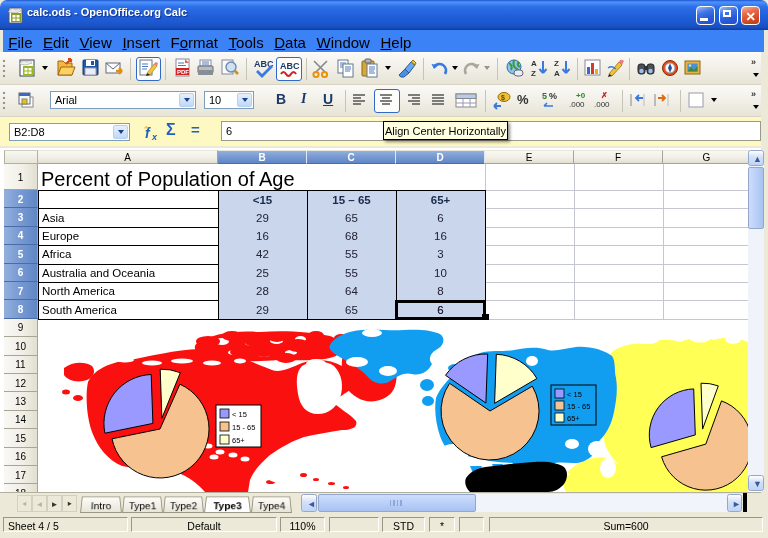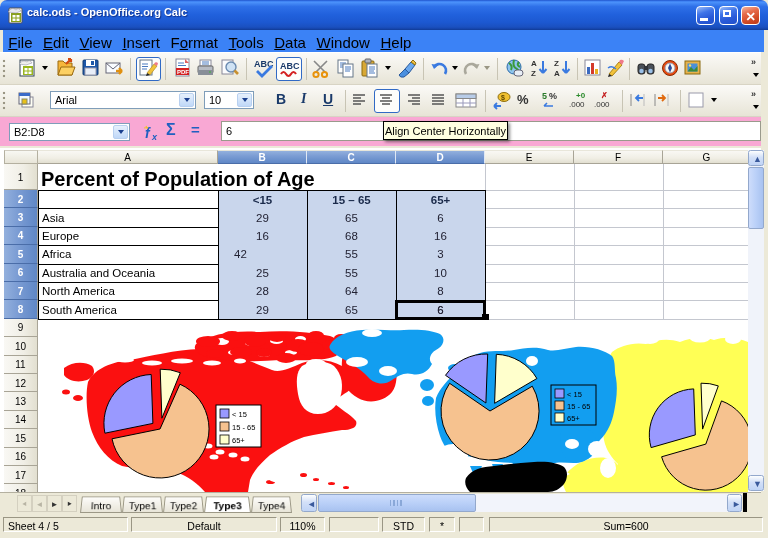--- a/index.html
+++ b/index.html
@@ -31,21 +31,21 @@
 .drop{position:absolute;top:13px;width:0;height:0;border-left:3.5px solid transparent;border-right:3.5px solid transparent;border-top:4px solid #000;}
 .ddis{border-top-color:#9a9684;}
 
 .combo{position:absolute;background:#fff;border:1px solid #7f9db9;height:18px;font-size:11px;}
 .combo .cb{position:absolute;right:1px;top:1px;width:15px;height:14px;border:1px solid #b8d0f0;border-radius:2px;
  background:linear-gradient(180deg,#e6f0fc,#c0d8f8);}
 .combo .ar{position:absolute;right:5px;top:6px;width:0;height:0;border-left:3.5px solid transparent;border-right:3.5px solid transparent;border-top:4px solid #1a3f8f;}
 .combo .tx{position:absolute;left:4px;top:2px;color:#000;}
 
 
-#fbar{position:absolute;left:0;top:116px;width:761px;height:30px;background:#f9a8d4;border-top:1px solid #d8d4c4;padding-left:44px;}
+#fbar{position:absolute;left:0;top:116px;width:761px;height:30px;background:#fef9c3;border-top:1px solid #d8d4c4;padding-left:44px;}
 #finput{position:absolute;left:221px;top:4px;width:540px;height:20px;background:#fff;border:1px solid #9a9a8c;font-size:11px;padding:3px 0 0 4px;}
 #tooltip{position:absolute;left:383px;top:121px;width:125px;height:19px;background:#ffffe1;border:1px solid #000;box-shadow:2px 2px 3px rgba(0,0,0,0.45);
  font-size:11px;text-align:center;padding-top:3px;z-index:60;}
 
 #sheet{position:absolute;left:0;top:148px;width:761px;height:368px;background:#fff;}
 #corner{position:absolute;left:4px;top:2px;width:34px;height:14px;background:linear-gradient(180deg,#f8f8f3,#e8e5d8);border:1px solid #b4b0a0;border-top:1px solid #d0ccc0;}
 .ch{position:absolute;top:2px;height:14px;background:linear-gradient(180deg,#f9f8f4 0%,#f0eee5 60%,#e2dfd0 100%);
  border-right:1px solid #a8a496;border-bottom:1px solid #a8a496;border-top:1px solid #e8e6da;
  font-size:10px;text-align:center;padding-top:1px;color:#000;}
 .chs{background:linear-gradient(180deg,#93b0dd 0%,#7296cf 45%,#547dc 45%,#5a82c4 100%);background:linear-gradient(180deg,#93b0dd 0%,#7c9dd4 40%,#5f87c6 100%);
@@ -378,21 +378,21 @@
 <div class="gl" style="left:485px;top:16px;width:1px;height:26px"></div>
 <div class="gl" style="left:751px;top:16px;width:1px;height:327px;background:#9a9a8c"></div>
 <div class="gl" style="left:485px;top:42.0px;width:266px;height:1px"></div>
 <div class="gl" style="left:485px;top:60.4px;width:266px;height:1px"></div>
 <div class="gl" style="left:485px;top:78.8px;width:266px;height:1px"></div>
 <div class="gl" style="left:485px;top:97.2px;width:266px;height:1px"></div>
 <div class="gl" style="left:485px;top:115.6px;width:266px;height:1px"></div>
 <div class="gl" style="left:485px;top:134.0px;width:266px;height:1px"></div>
 <div class="gl" style="left:485px;top:152.4px;width:266px;height:1px"></div>
 <div class="gl" style="left:485px;top:170.8px;width:266px;height:1px"></div>
-<div class="cell" style="left:41px;top:20px;font-size:20px;font-weight:bold;white-space:nowrap">Percent of Population of Age</div>
+<div class="cell" style="left:41px;top:20px;font-size:20px;font-weight:normal;white-space:nowrap">Percent of Population of Age</div>
 <div class="gl" style="left:38px;top:42.0px;width:1px;height:128.8px;background:#000"></div>
 <div class="gl" style="left:218px;top:42.0px;width:1px;height:128.8px;background:#000"></div>
 <div class="gl" style="left:307px;top:42.0px;width:1px;height:128.8px;background:#000"></div>
 <div class="gl" style="left:396px;top:42.0px;width:1px;height:128.8px;background:#000"></div>
 <div class="gl" style="left:485px;top:42.0px;width:1px;height:128.8px;background:#000"></div>
 <div class="gl" style="left:38px;top:42.0px;width:447px;height:1px;background:#000"></div>
 <div class="gl" style="left:38px;top:60.4px;width:447px;height:1px;background:#000"></div>
 <div class="gl" style="left:38px;top:78.8px;width:447px;height:1px;background:#000"></div>
 <div class="gl" style="left:38px;top:97.2px;width:447px;height:1px;background:#000"></div>
 <div class="gl" style="left:38px;top:115.6px;width:447px;height:1px;background:#000"></div>
@@ -407,21 +407,21 @@
 <div class="cell" style="left:396px;top:46.0px;width:89px;text-align:center;font-weight:bold;color:#1a2a4a">65+</div>
 <div class="cell" style="left:42px;top:63.6px;white-space:nowrap">Asia</div>
 <div class="cell" style="left:218px;top:63.6px;width:89px;text-align:center;color:#223">29</div>
 <div class="cell" style="left:307px;top:63.6px;width:89px;text-align:center;color:#223">65</div>
 <div class="cell" style="left:396px;top:63.6px;width:89px;text-align:center;color:#223">6</div>
 <div class="cell" style="left:42px;top:82.0px;white-space:nowrap">Europe</div>
 <div class="cell" style="left:218px;top:82.0px;width:89px;text-align:center;color:#223">16</div>
 <div class="cell" style="left:307px;top:82.0px;width:89px;text-align:center;color:#223">68</div>
 <div class="cell" style="left:396px;top:82.0px;width:89px;text-align:center;color:#223">16</div>
 <div class="cell" style="left:42px;top:100.4px;white-space:nowrap">Africa</div>
-<div class="cell" style="left:234px;top:100.4px;width:89px;color:#223">42</div>
+<div class="cell" style="left:218px;top:100.4px;width:89px;text-align:center;color:#223">42</div>
 <div class="cell" style="left:307px;top:100.4px;width:89px;text-align:center;color:#223">55</div>
 <div class="cell" style="left:396px;top:100.4px;width:89px;text-align:center;color:#223">3</div>
 <div class="cell" style="left:42px;top:118.8px;white-space:nowrap">Australia and Oceania</div>
 <div class="cell" style="left:218px;top:118.8px;width:89px;text-align:center;color:#223">25</div>
 <div class="cell" style="left:307px;top:118.8px;width:89px;text-align:center;color:#223">55</div>
 <div class="cell" style="left:396px;top:118.8px;width:89px;text-align:center;color:#223">10</div>
 <div class="cell" style="left:42px;top:137.2px;white-space:nowrap">North America</div>
 <div class="cell" style="left:218px;top:137.2px;width:89px;text-align:center;color:#223">28</div>
 <div class="cell" style="left:307px;top:137.2px;width:89px;text-align:center;color:#223">64</div>
 <div class="cell" style="left:396px;top:137.2px;width:89px;text-align:center;color:#223">8</div>

